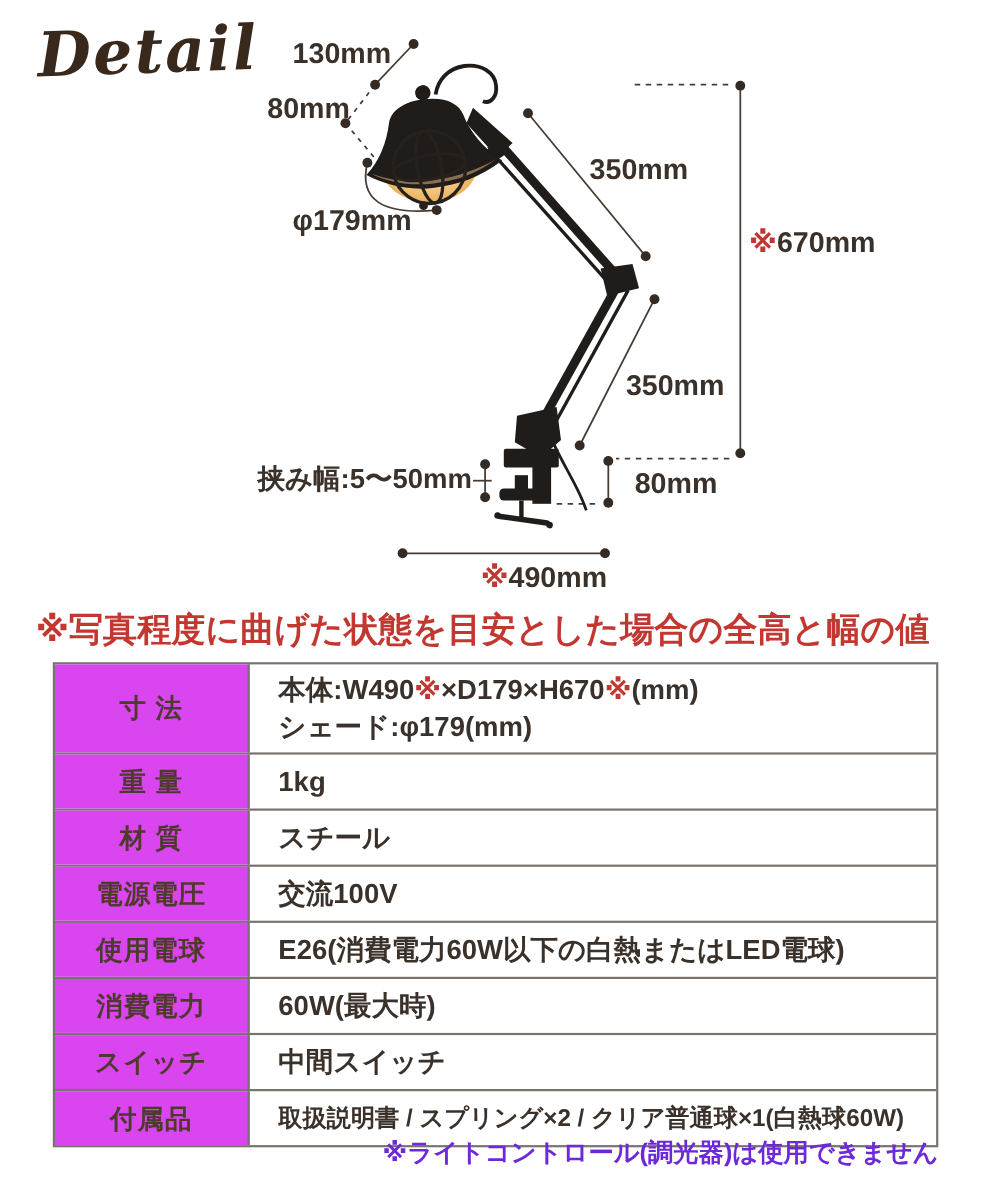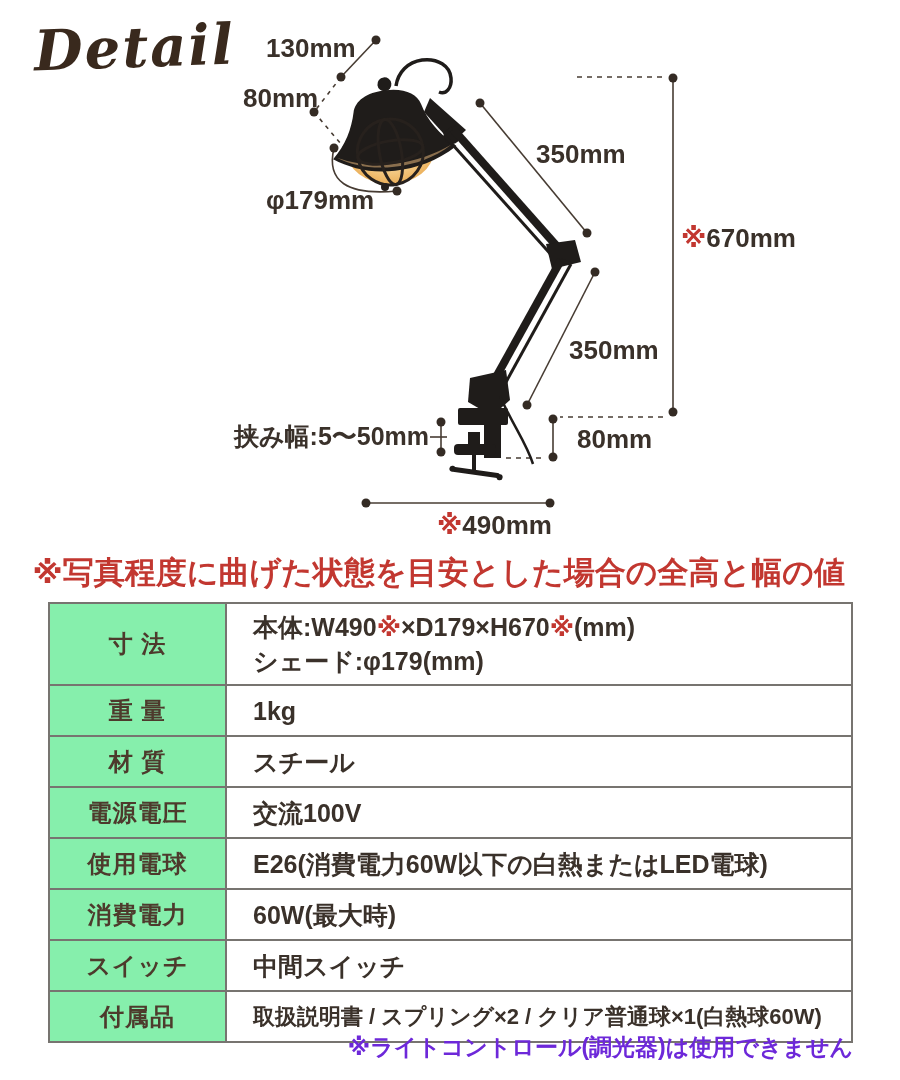--- a/index.html
+++ b/index.html
@@ -20,38 +20,38 @@
   .diagram svg{position:absolute;left:0;top:0;}
   .dim{
     position:absolute;font-weight:bold;font-size:26px;color:#3a312a;
     white-space:nowrap;line-height:1;
   }
   .dim .red,.red{color:#c23730;}
   .dim-130{left:266px;top:35px;}
   .dim-80-top{left:243px;top:85px;}
   .dim-phi{left:266px;top:187px;}
   .dim-350-u{left:536px;top:141px;}
-  .dim-670{left:681px;top:225px;}
+  .dim-670{left:681px;top:207px;}
   .dim-350-l{left:569px;top:337px;}
   .dim-clamp{left:234px;top:424px;font-size:25px;}
   .dim-80-b{left:577px;top:426px;}
   .dim-490{left:411px;top:512px;margin-left:26px;}
   .photo-note{
     position:absolute;right:55px;top:552px;font-weight:bold;font-size:31px;
     color:#c23730;white-space:nowrap;
   }
   
   .spec-table{
     position:absolute;left:48px;top:602px;width:805px;
     border:2px solid #777470;box-sizing:border-box;background:#fff;
   }
   .spec-row{display:flex;align-items:stretch;border-top:2px solid #777470;min-height:49px;}
   .spec-row:first-child{border-top:none;min-height:72px;}
   .spec-label{
-    width:175px;flex:0 0 175px;background:#86efac;color:#4d3a2c;
+    width:175px;flex:0 0 175px;background:#d946ef;color:#4d3a2c;
     display:flex;align-items:center;justify-content:center;
     font-weight:bold;font-size:24px;letter-spacing:1px;text-align:left;
     border-right:2px solid #777470;
   }
   .spec-value{
     flex:1;display:flex;flex-direction:column;justify-content:center;
     padding:6px 10px 6px 26px;color:#3a312a;font-weight:bold;font-size:25px;
   }
   .spec-line{line-height:34px;white-space:nowrap;}
   .spec-row:last-child .spec-value{font-size:22px;}

